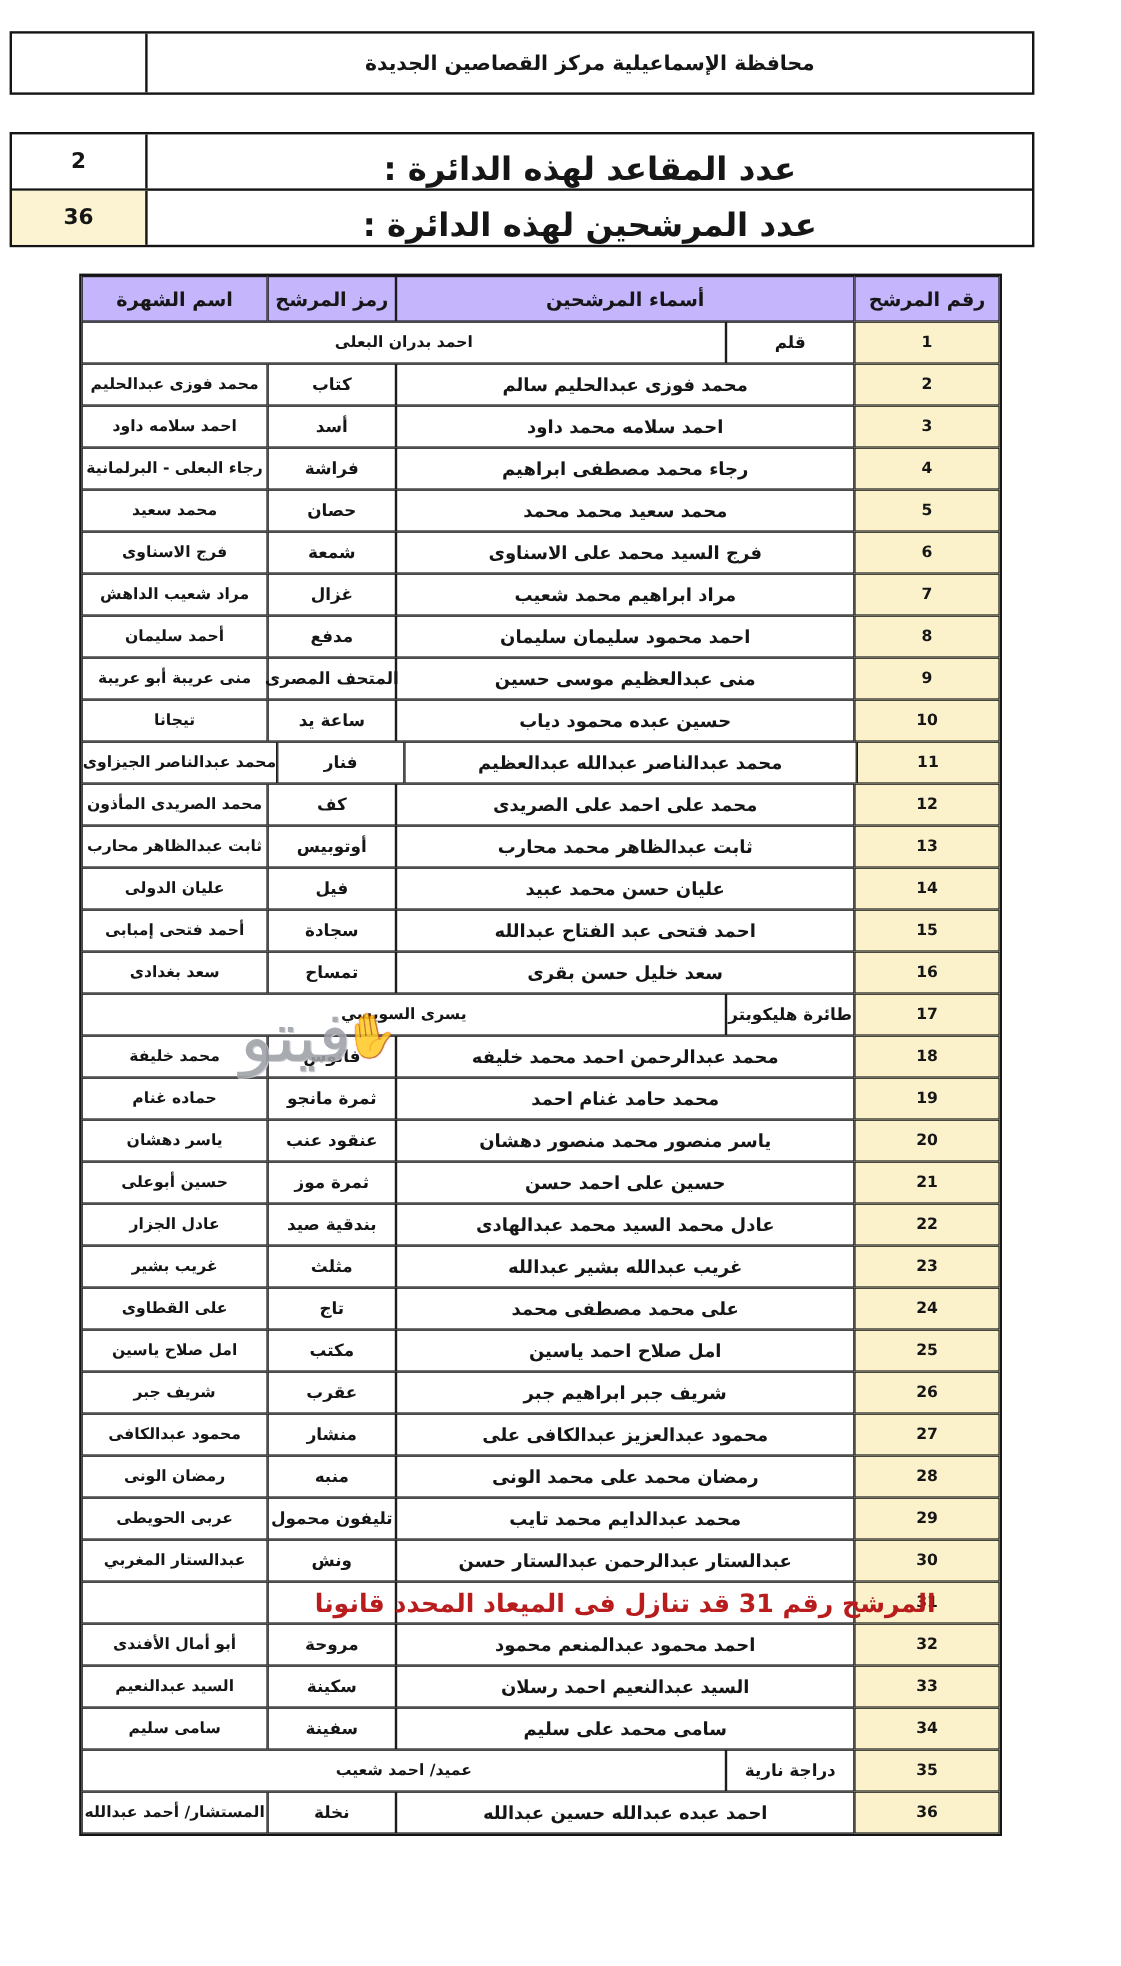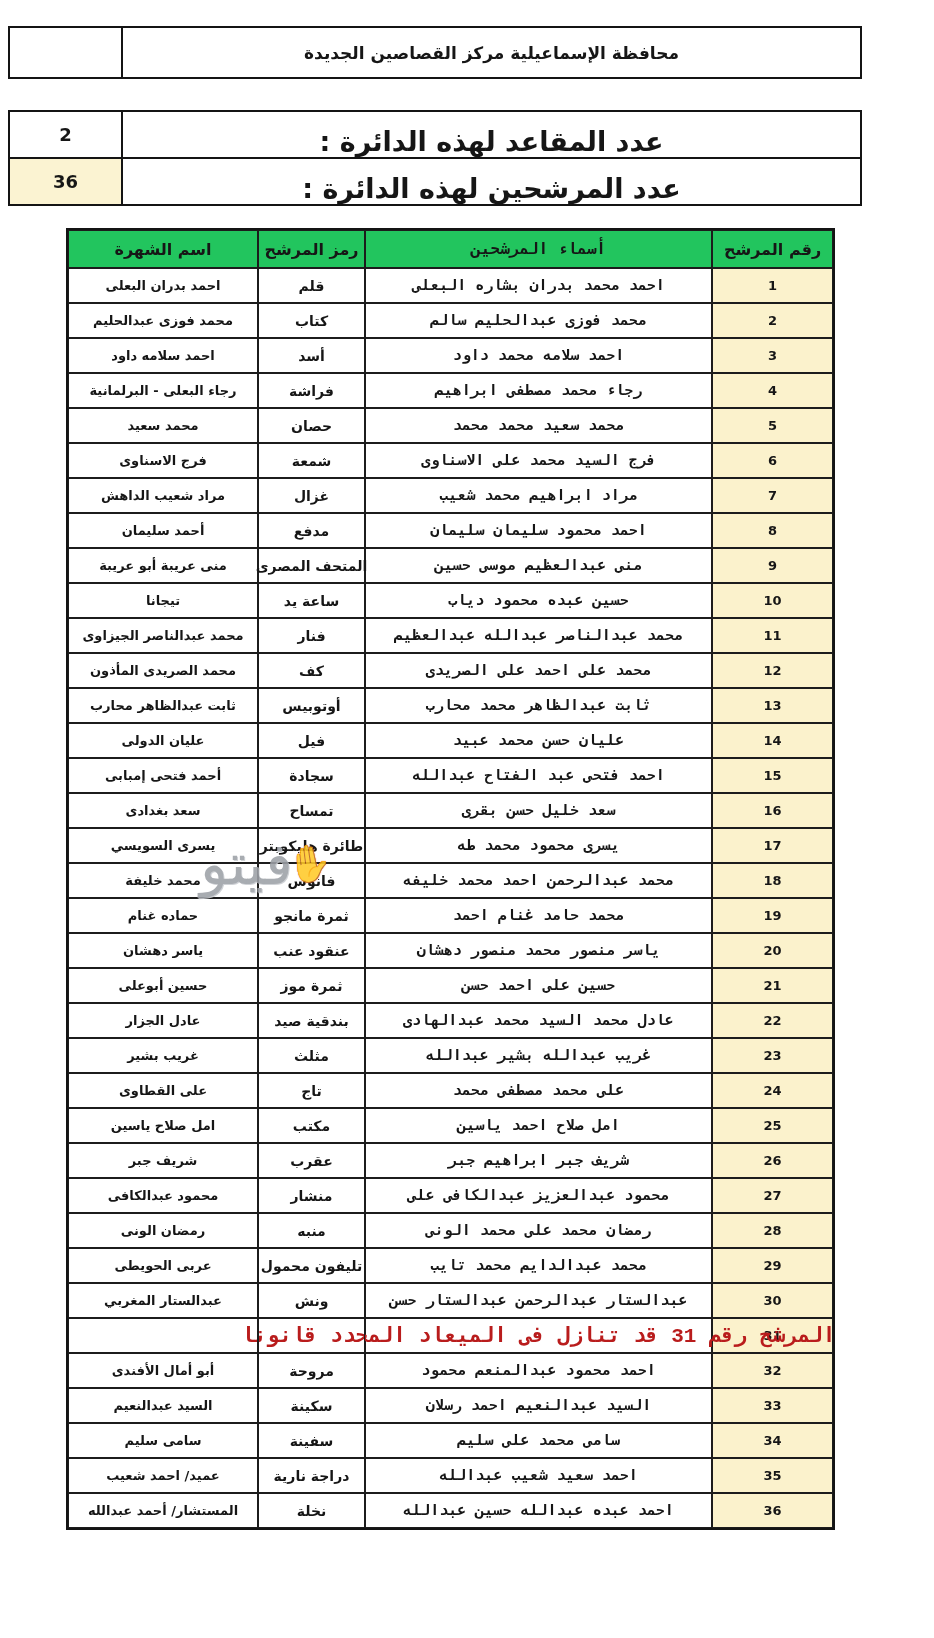--- a/index.html
+++ b/index.html
@@ -50,24 +50,24 @@
   .row{display:flex;width:100%;}
   .cell,.th{
     box-sizing:border-box;
     border:1px solid #1c1c1c;
     display:flex;align-items:center;justify-content:center;
     text-align:center;
     white-space:nowrap;
     overflow:visible;
   }
   .thead{height:38px;}
-  .thead .th{font-size:16px;font-weight:bold;background:#22c55e;}
+  .thead .th{font-size:16px;font-weight:bold;background:#c4b5fd;}
   .body-row{height:35px;}
   .col-num{width:121px;}
-  .col-name{width:347px;font-family:Liberation Mono, monospace;}
+  .col-name{width:382px;}
   .col-symbol{width:107px;}
   .col-nick{flex:1;}
   .num-cell{
     background:#fbf2cc;font-size:13px;font-weight:bold;direction:ltr;
   }
   .name-cell{font-size:15px;font-weight:bold;}
   .symbol-cell{font-size:14px;font-weight:bold;}
   .nick-cell{font-size:13px;font-weight:bold;}
   .note-row .name-cell{color:#b91c1c;font-size:21px;}
   
@@ -111,21 +111,20 @@
   <div class="main-table">
     <div class="row thead">
       <div class="col-num th">رقم المرشح</div>
       <div class="col-name th">أسماء المرشحين</div>
       <div class="col-symbol th">رمز المرشح</div>
       <div class="col-nick th">اسم الشهرة</div>
     </div>
     <div id="rows">
         <div class="row body-row">
           <div class="col-num cell num-cell">1</div>
-          <div class="col-name cell name-cell">احمد محمد بدران بشاره البعلى</div>
           <div class="col-symbol cell symbol-cell">قلم</div>
           <div class="col-nick cell nick-cell">احمد بدران البعلى</div>
         </div>
         <div class="row body-row">
           <div class="col-num cell num-cell">2</div>
           <div class="col-name cell name-cell">محمد فوزى عبدالحليم سالم</div>
           <div class="col-symbol cell symbol-cell">كتاب</div>
           <div class="col-nick cell nick-cell">محمد فوزى عبدالحليم</div>
         </div>
         <div class="row body-row">
@@ -207,21 +206,20 @@
           <div class="col-nick cell nick-cell">أحمد فتحى إمبابى</div>
         </div>
         <div class="row body-row">
           <div class="col-num cell num-cell">16</div>
           <div class="col-name cell name-cell">سعد خليل حسن بقرى</div>
           <div class="col-symbol cell symbol-cell">تمساح</div>
           <div class="col-nick cell nick-cell">سعد بغدادى</div>
         </div>
         <div class="row body-row">
           <div class="col-num cell num-cell">17</div>
-          <div class="col-name cell name-cell">يسرى محمود محمد طه</div>
           <div class="col-symbol cell symbol-cell">طائرة هليكوبتر</div>
           <div class="col-nick cell nick-cell">يسرى السويسي</div>
         </div>
         <div class="row body-row">
           <div class="col-num cell num-cell">18</div>
           <div class="col-name cell name-cell">محمد عبدالرحمن احمد محمد خليفه</div>
           <div class="col-symbol cell symbol-cell">فانوس</div>
           <div class="col-nick cell nick-cell">محمد خليفة</div>
         </div>
         <div class="row body-row">
@@ -315,21 +313,20 @@
           <div class="col-nick cell nick-cell">السيد عبدالنعيم</div>
         </div>
         <div class="row body-row">
           <div class="col-num cell num-cell">34</div>
           <div class="col-name cell name-cell">سامى محمد على سليم</div>
           <div class="col-symbol cell symbol-cell">سفينة</div>
           <div class="col-nick cell nick-cell">سامى سليم</div>
         </div>
         <div class="row body-row">
           <div class="col-num cell num-cell">35</div>
-          <div class="col-name cell name-cell">احمد سعيد شعيب عبدالله</div>
           <div class="col-symbol cell symbol-cell">دراجة نارية</div>
           <div class="col-nick cell nick-cell">عميد/ احمد شعيب</div>
         </div>
         <div class="row body-row">
           <div class="col-num cell num-cell">36</div>
           <div class="col-name cell name-cell">احمد عبده عبدالله حسين عبدالله</div>
           <div class="col-symbol cell symbol-cell">نخلة</div>
           <div class="col-nick cell nick-cell">المستشار/ أحمد عبدالله</div>
         </div>
       </div>

